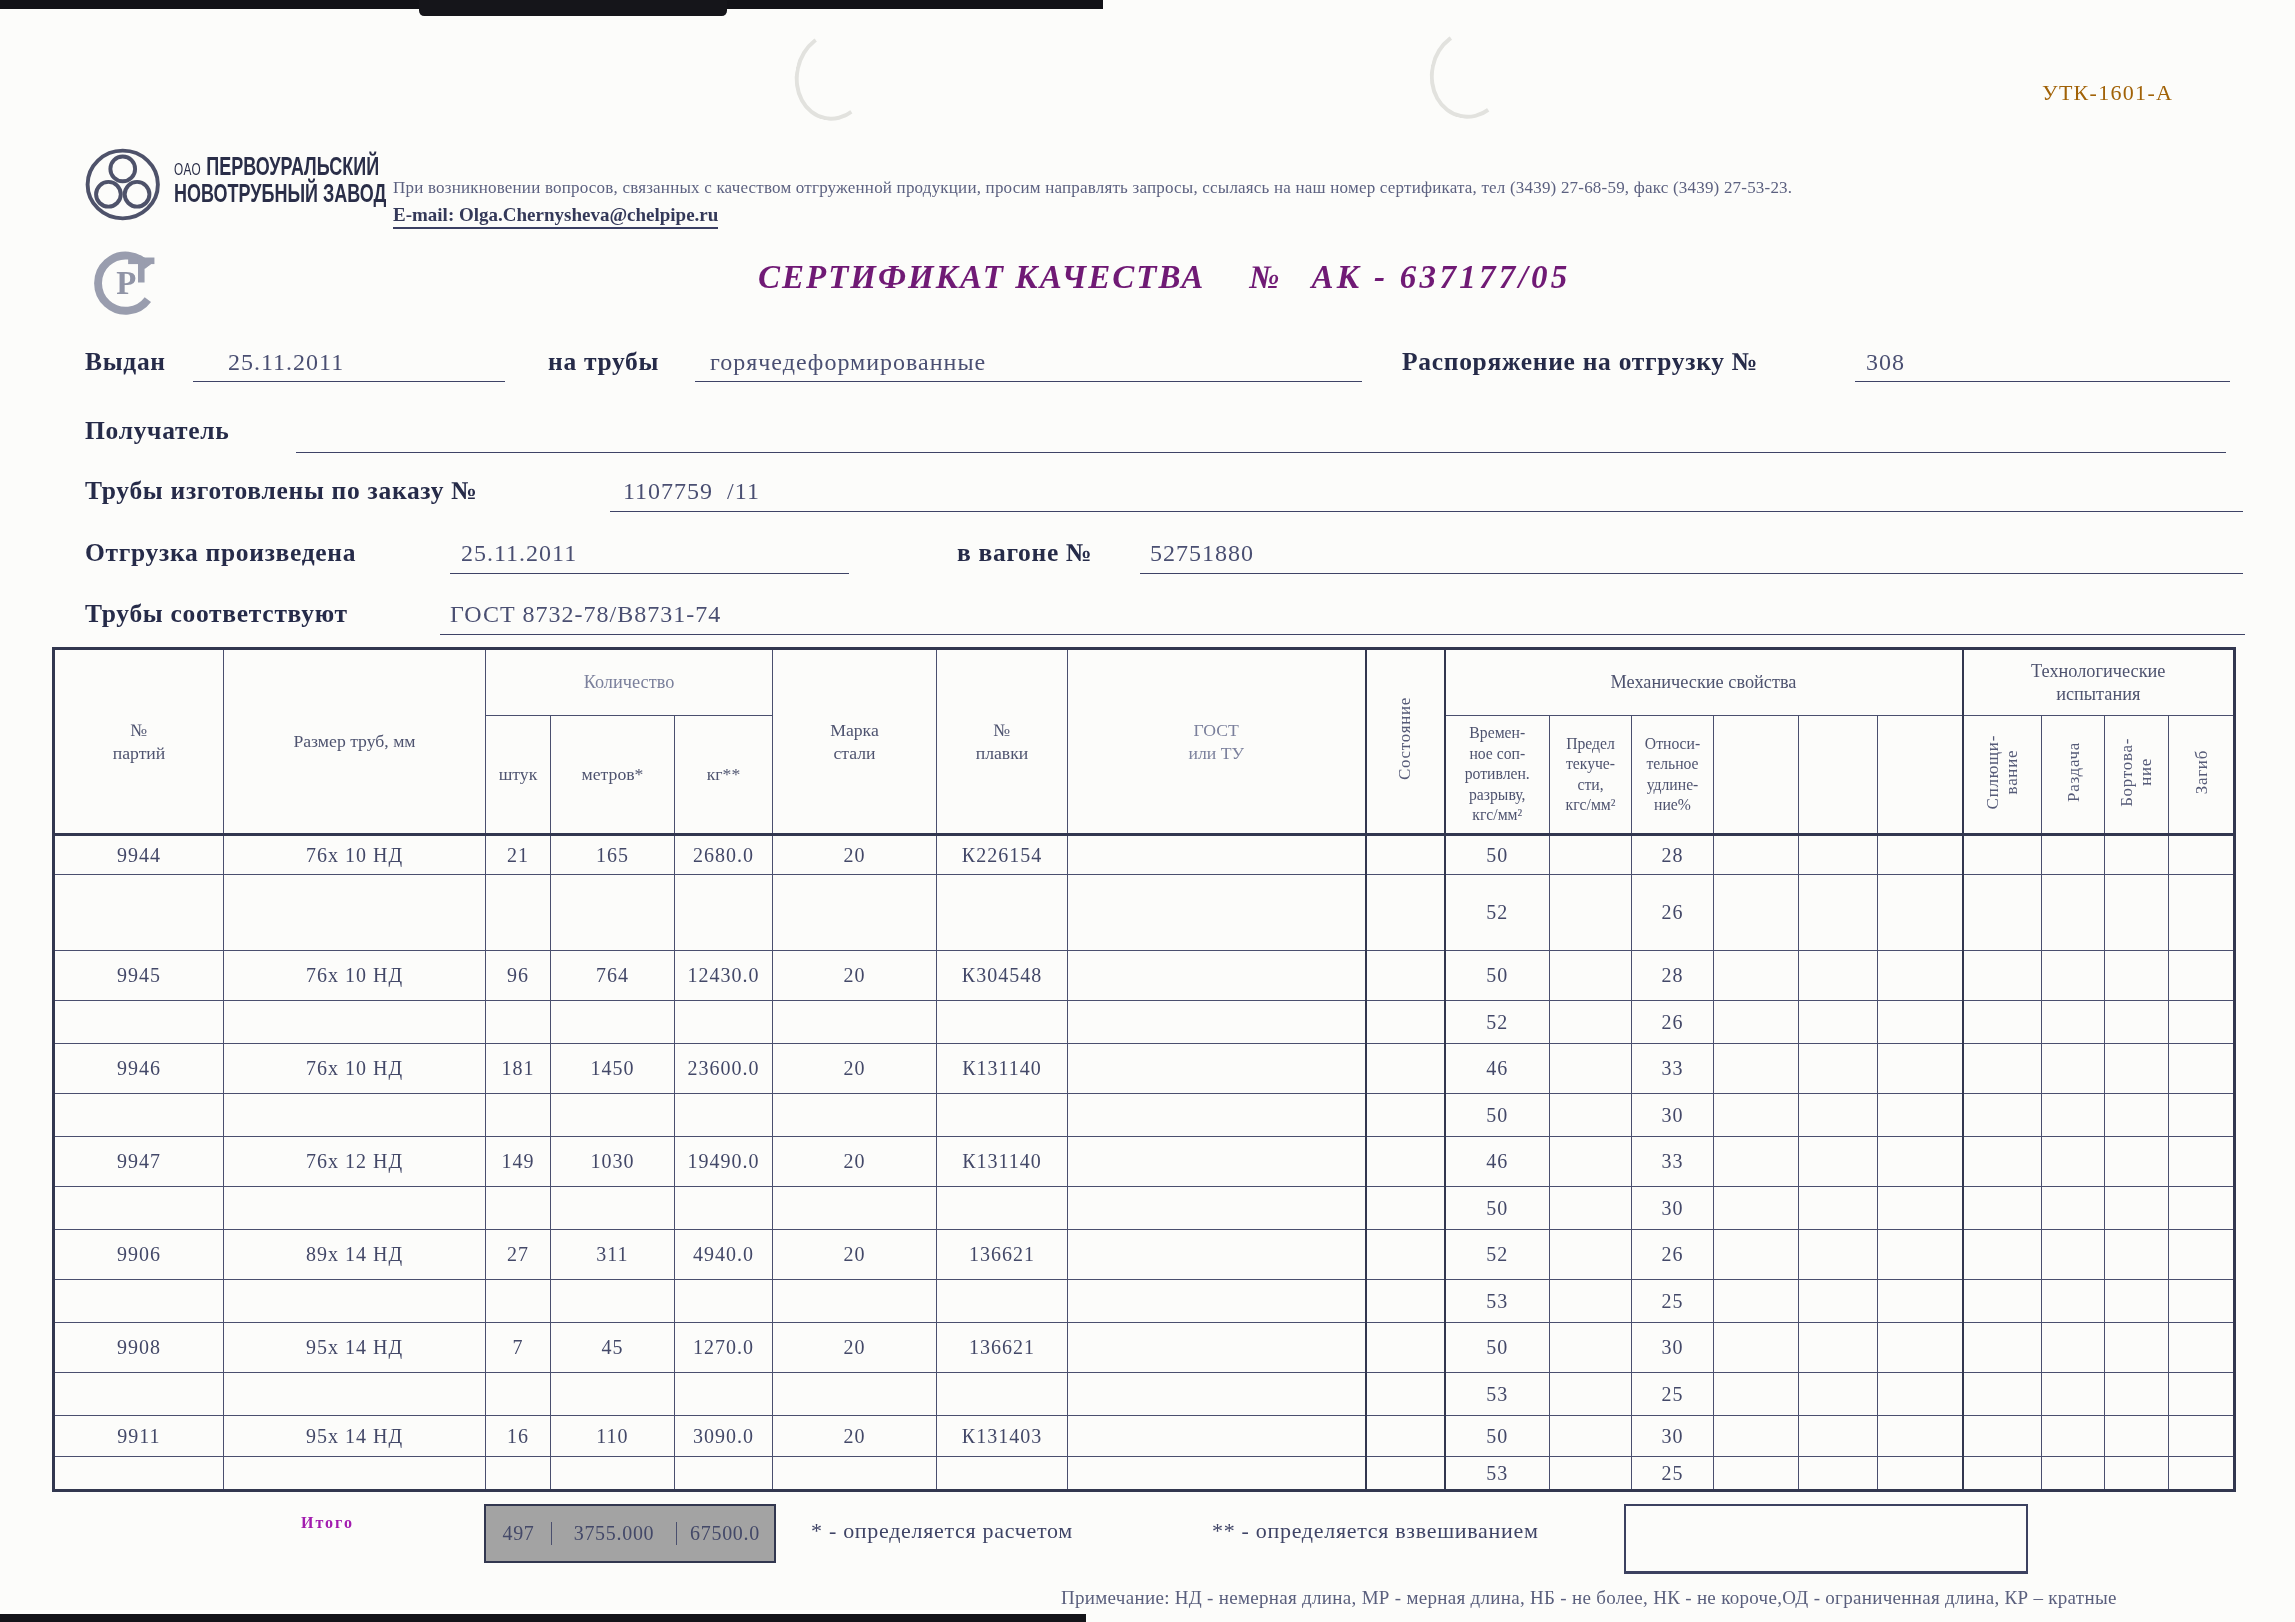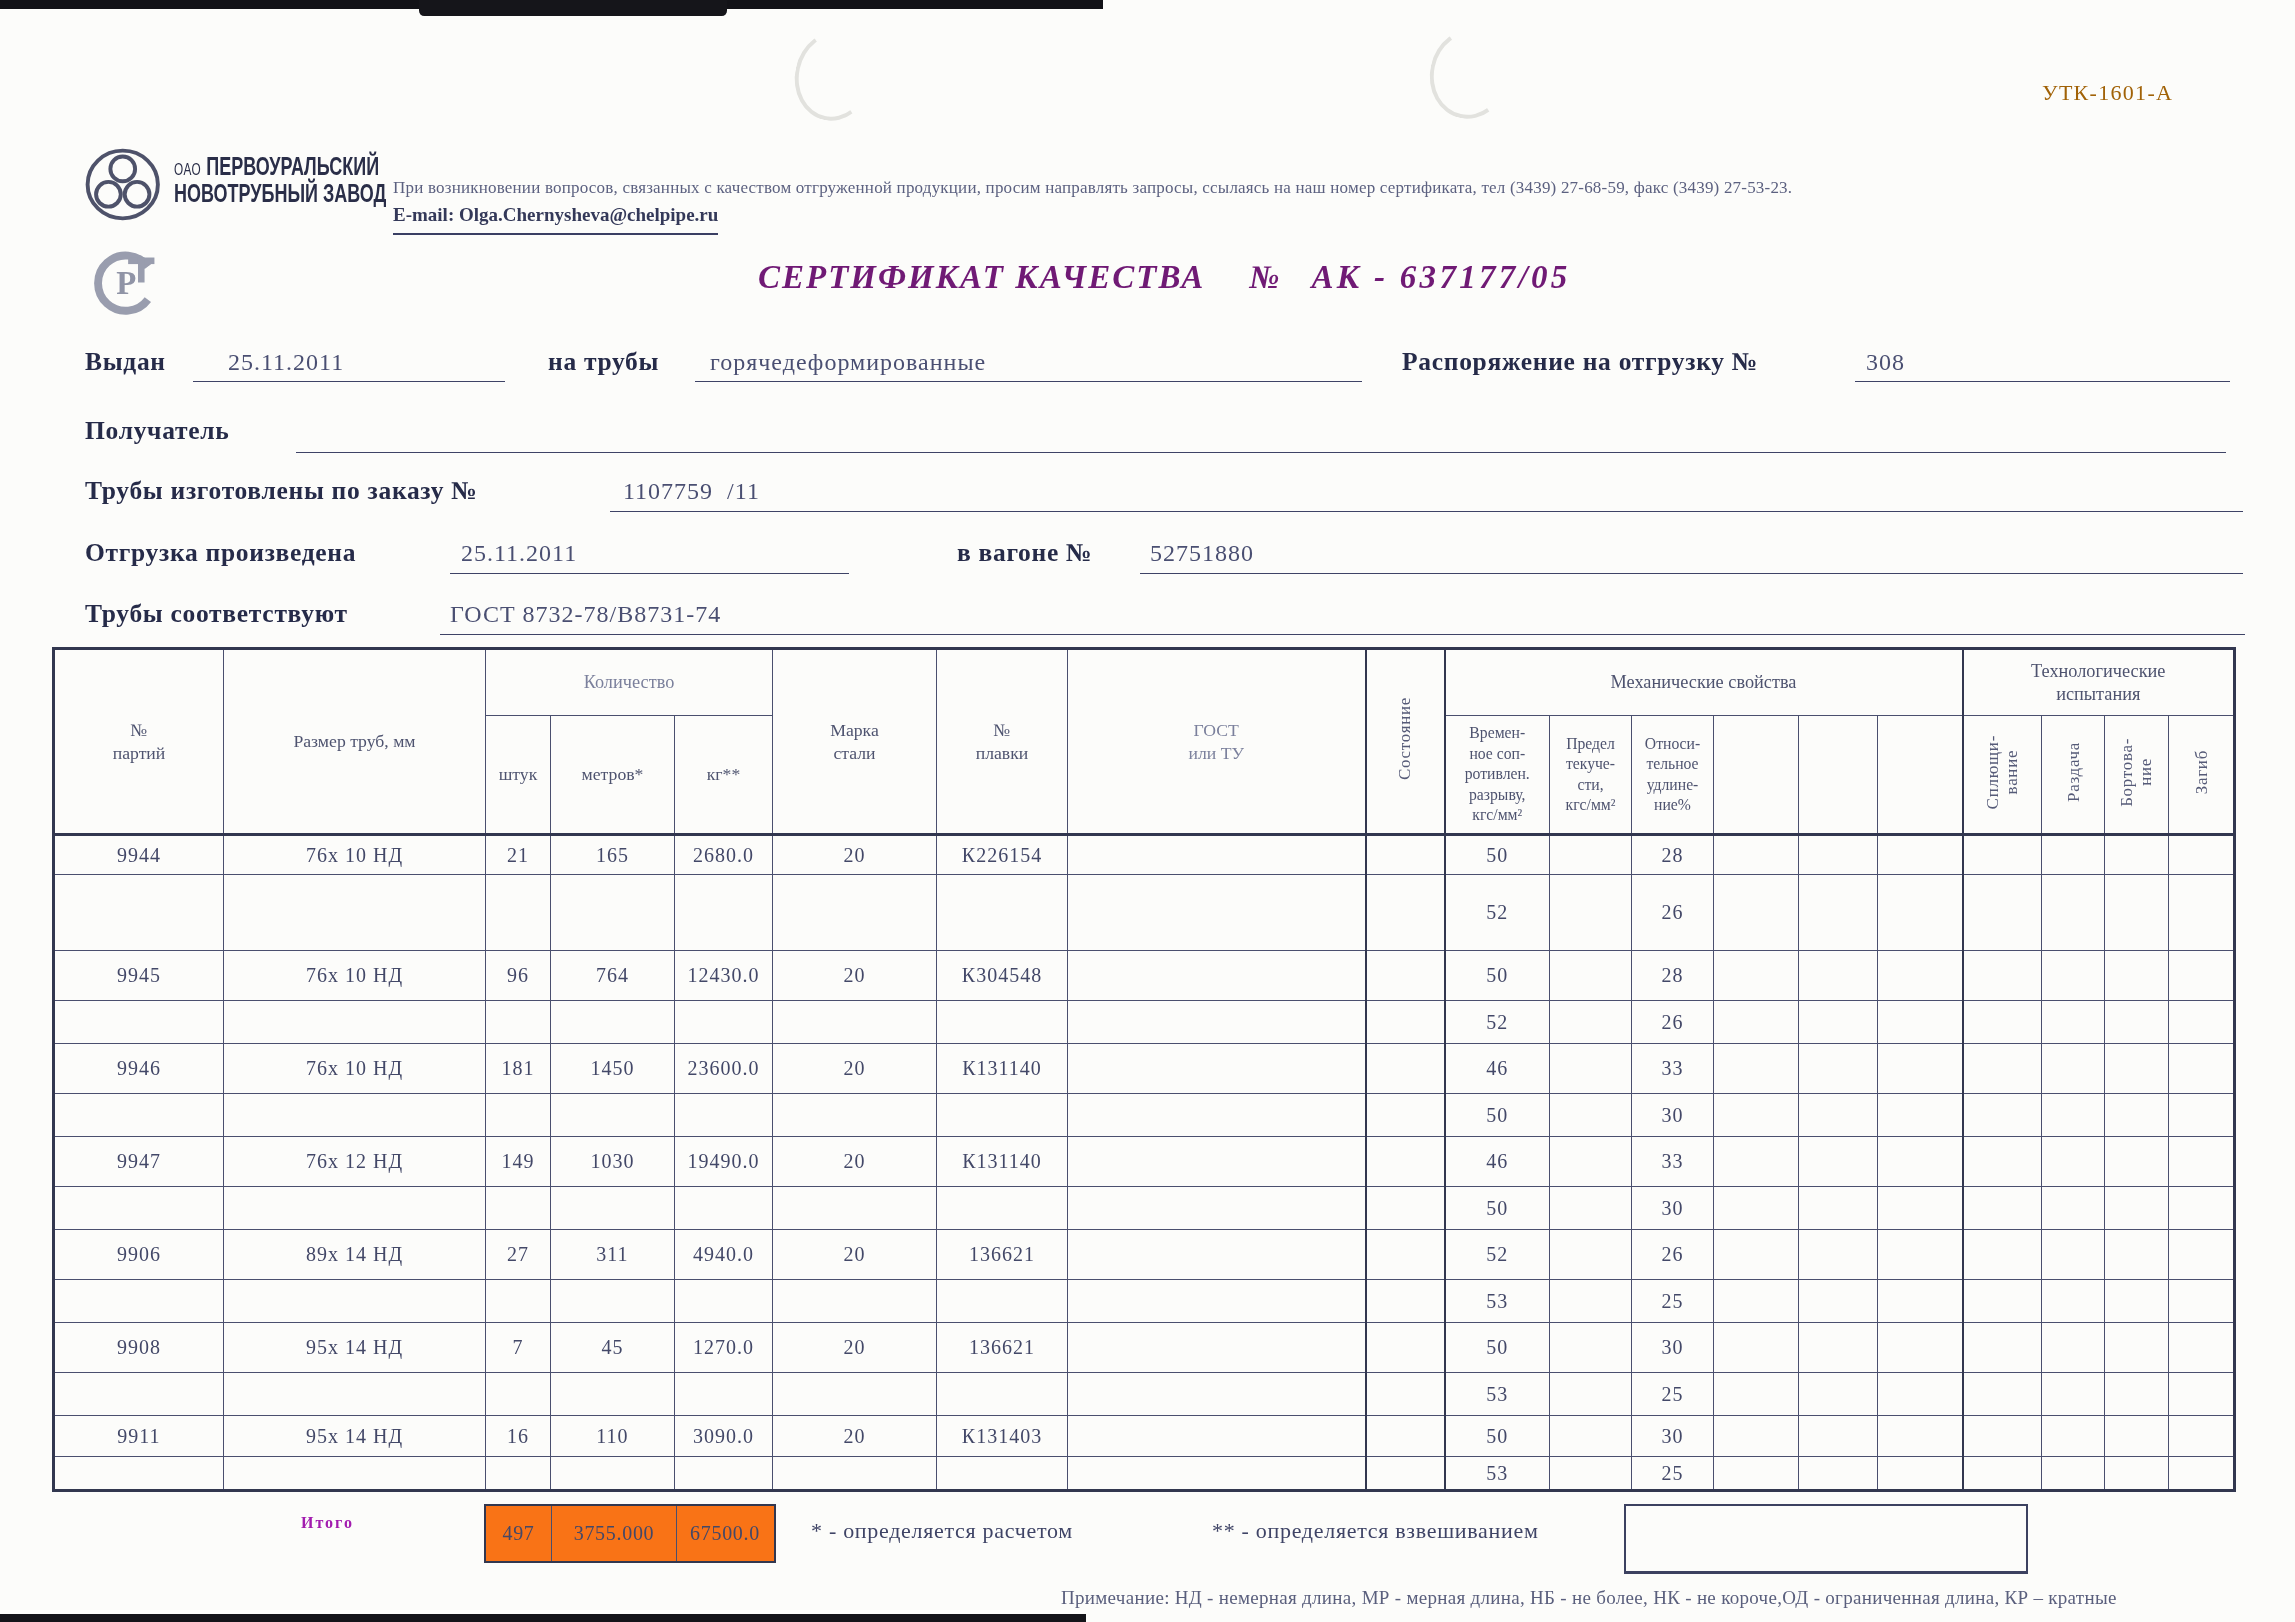--- a/index.html
+++ b/index.html
@@ -21,21 +21,21 @@
   
   .logo-emblem{left:85px;top:147px;}
   .logo-text{left:174px;top:153px;line-height:1.06;color:#2a2e48;font-family:"Liberation Sans",sans-serif;
              font-weight:700;transform:scaleX(.72);transform-origin:left top;white-space:nowrap;}
   .logo-text .l1{font-size:25px;}
   .logo-text .oao{font-size:16.4px;font-weight:400;letter-spacing:0.7px;}
   .logo-text .l2{font-size:25px;}
 
   .addr1{left:393px;top:145px;font-size:21.6px;font-weight:700;letter-spacing:0.3px;color:#30355a;}
   .addr2{left:393px;top:178px;font-size:17px;color:#5c6180;letter-spacing:0.2px;}
-  .addr3{left:393px;top:204px;font-size:19px;font-weight:700;color:#343959;border-bottom:2px solid #3a3f63;padding-bottom:7px;}
+  .addr3{left:393px;top:204px;font-size:19px;font-weight:700;color:#343959;border-bottom:2px solid #3a3f63;padding-bottom:1px;}
 
   .stamp{left:90px;top:247px;opacity:.85;}
 
   .title{left:758px;top:259px;font-size:33px;font-weight:700;font-style:italic;letter-spacing:2px;color:#701a75;white-space:nowrap;}
   .title .no{margin-left:44px;}
   .title .num{margin-left:30px;letter-spacing:3.3px;}
 
   .lbl{font-size:25.5px;font-weight:700;color:#262b49;letter-spacing:0.7px;white-space:nowrap;}
   .val{font-size:24px;color:#4a4f72;letter-spacing:1px;white-space:pre;}
   .uline{height:0;border-bottom:1.3px solid #3e4366;}
@@ -53,21 +53,21 @@
   .tb td{font-size:20px;color:#434868;letter-spacing:1px;}
   tr.h1{height:67px;} tr.h2{height:119px;}
   tr.ra{height:40px;} tr.rb{height:76px;}
   tr.rc{height:50px;} tr.rd{height:43px;}
   tr.re{height:41px;} tr.rf{height:34px;}
   .vert{writing-mode:vertical-rl;transform:rotate(180deg);white-space:pre-line;line-height:1.12;
         display:inline-block;font-size:17px;color:#565b78;letter-spacing:0.7px;}
 
   
   .totals-label{left:301px;top:1514px;font-size:16px;font-weight:700;letter-spacing:2px;color:#a21caf;}
-  .totals-box{left:484px;top:1504px;width:288px;height:55px;border:2.6px solid #32374f;display:flex;background:#f97316;}
+  .totals-box{left:484px;top:1504px;width:288px;height:55px;border:2.6px solid #32374f;display:flex;background:#a3a3a3;align-items:center;}
   .totals-box .cell{display:flex;align-items:center;justify-content:center;font-size:20px;color:#434868;letter-spacing:0.7px;}
   .totals-box .c-pcs{width:65px;border-right:1.3px solid #4a4f6e;}
   .totals-box .c-m{width:124px;border-right:1.3px solid #4a4f6e;}
   .totals-box .c-kg{width:96px;}
   .fn{font-size:22px;color:#3f4466;letter-spacing:0.7px;}
   .fn-star{left:811px;top:1518px;}
   .fn-dstar{left:1212px;top:1518px;}
   .empty-box{left:1624px;top:1504px;width:400px;height:65px;border:2px solid #3c4160;border-bottom-width:3.9px;background:#fcfcfa;}
   .note{left:1061px;top:1587px;font-size:19px;color:#5a5f7d;letter-spacing:0.3px;}
 </style>

